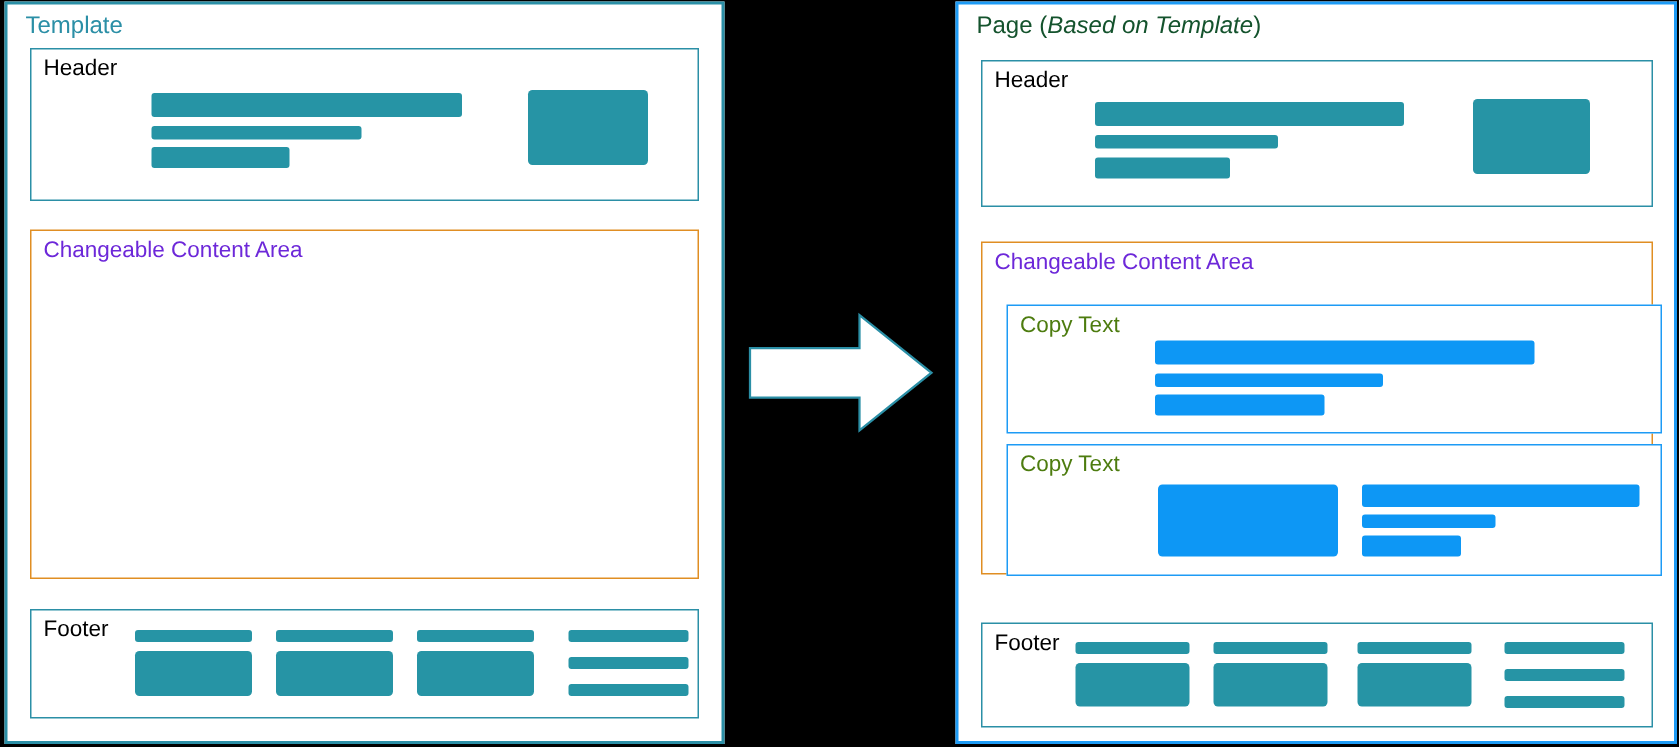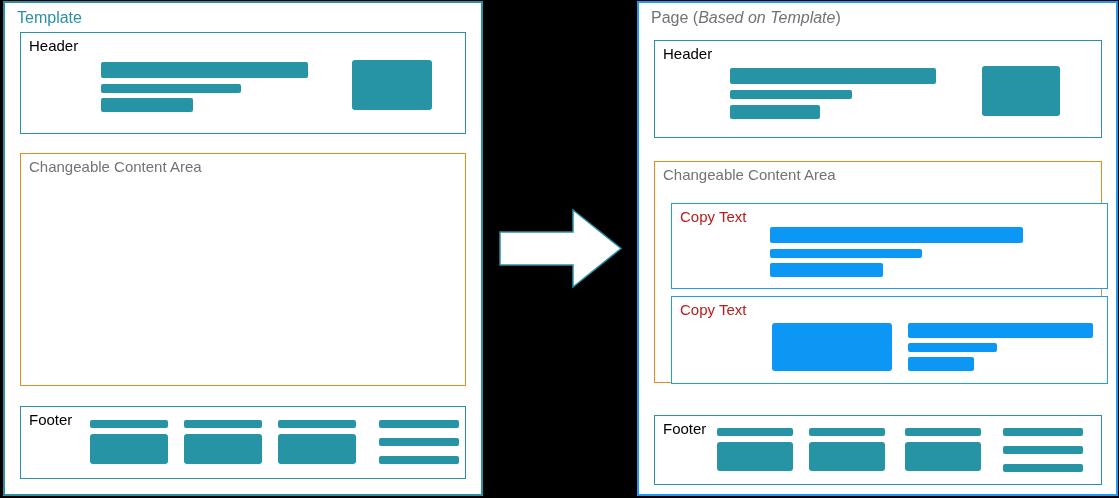--- a/index.html
+++ b/index.html
@@ -43,21 +43,21 @@
 
   .panel-title {
     position: absolute;
     left: 12px;
     top: 5px;
     font-size: 16px;
     line-height: 20px;
     white-space: nowrap;
   }
   #template-panel .panel-title { color: #2b8fa6; }
-  #page-panel .panel-title { color: #737373; }
+  #page-panel .panel-title { color: #14532d; }
   .panel-title .ital { font-style: italic; }
 
   
   .section {
     position: absolute;
     box-sizing: border-box;
     background: #ffffff;
   }
   .section.teal  { border: 1px solid #2b8fa6; }
   .section.blue  { border: 1px solid #1d9bf5; }
@@ -65,22 +65,22 @@
 
   .section-label {
     position: absolute;
     left: 8px;
     top: 3px;
     font-size: 15px;
     line-height: 19px;
     white-space: nowrap;
   }
   .section.teal  > .section-label { color: #000000; }
-  .section.blue  > .section-label { color: #b91c1c; }
-  .section.orange> .section-label { color: #737373; }
+  .section.blue  > .section-label { color: #4d7c0f; }
+  .section.orange> .section-label { color: #6d28d9; }
 
   
   .bar {
     position: absolute;
     border-radius: 2px;
   }
   .bar.teal { background: #2694a5; }
   .bar.blue { background: #0d97f5; }
   .block {
     position: absolute;

